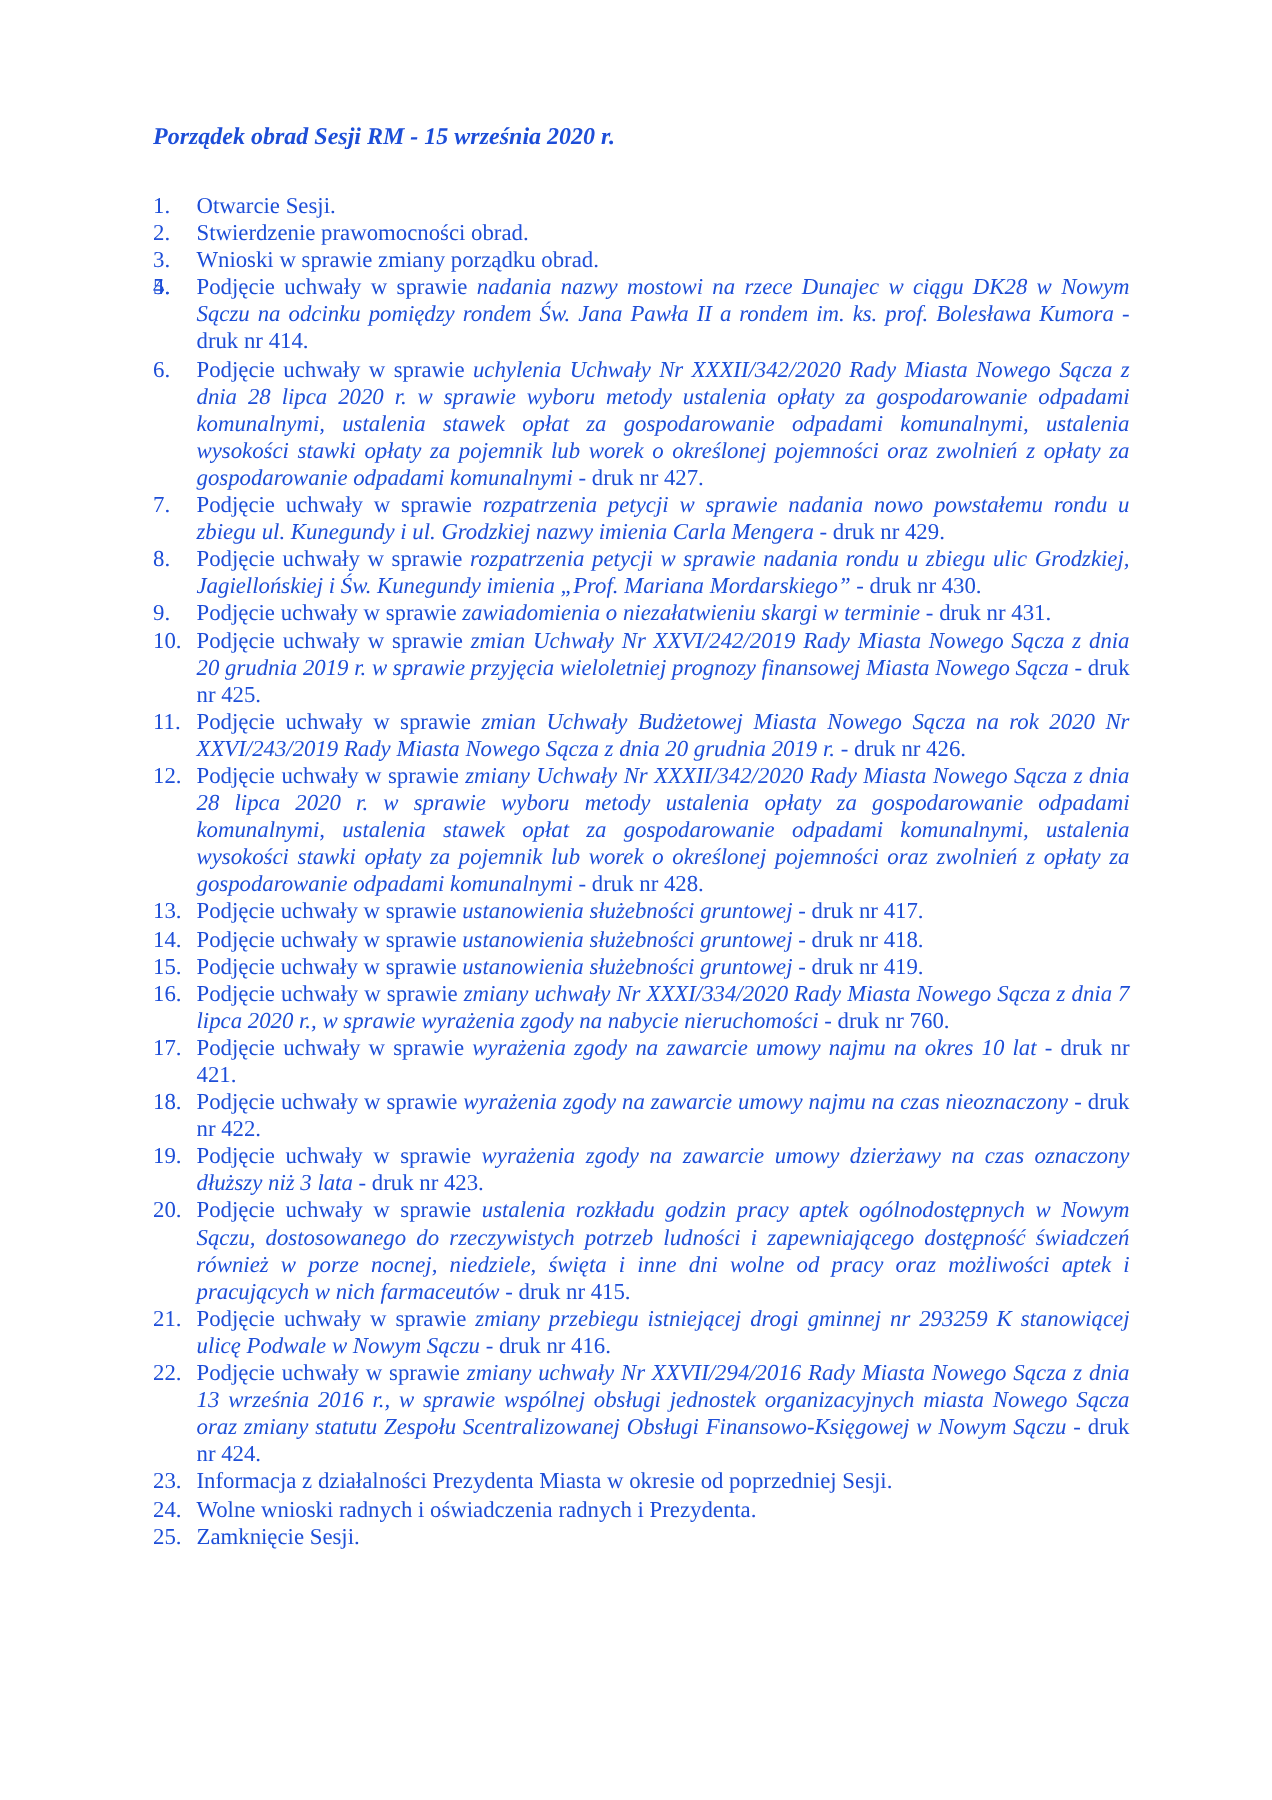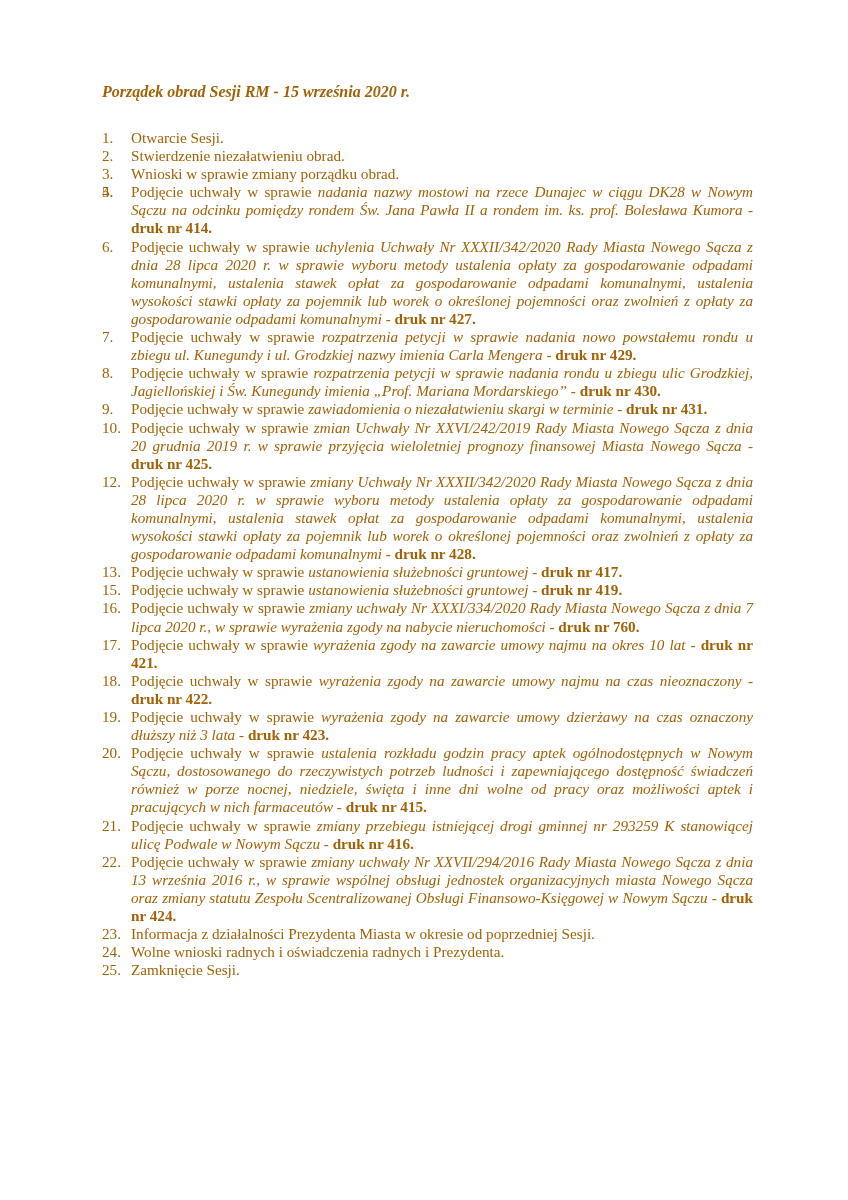--- a/index.html
+++ b/index.html
@@ -1,42 +1,42 @@
 <!DOCTYPE html>
 <html><head>
 <meta charset="utf-8">
 <style>
   html, body { margin: 0; padding: 0; background: #ffffff; }
   body { width: 848px; height: 1200px; position: relative; overflow: hidden; }
   .page {
     position: absolute; left: 102px; top: 83px; width: 651px;
-    font-family: "Liberation Serif", serif; color: #a16207;
+    font-family: "Liberation Serif", serif; color: #1d4ed8;
     font-size: 15.2px; line-height: 18.1px;
   }
   .title {
     font-weight: bold; font-style: italic; font-size: 16px;
     margin: 0 0 26px 0; height: 20px;
   }
   ol.agenda { list-style: none; margin: 0; padding: 0; }
   ol.agenda li { position: relative; padding-left: 29px; text-align: justify; }
   .num { position: absolute; left: 0; top: 0; }
   .it { font-style: italic; margin-top: 44px; }
-  .b { font-weight: bold; }
+  .b { font-weight: normal; }
 </style>
 </head>
 <body>
 
 <div class="page">
   <div class="title">Porządek obrad Sesji RM - 15 września 2020 r.</div>
   <ol class="agenda" id="agenda">
       <li>
     <span class="num">1.</span><span>Otwarcie Sesji.</span><span class="it"></span><span></span><span class="b"></span>
   </li>
       <li>
-    <span class="num">2.</span><span>Stwierdzenie niezałatwieniu obrad.</span><span class="it"></span><span></span><span class="b"></span>
+    <span class="num">2.</span><span>Stwierdzenie prawomocności obrad.</span><span class="it"></span><span></span><span class="b"></span>
   </li>
       <li>
     <span class="num">3.</span><span>Wnioski w sprawie zmiany porządku obrad.</span><span class="it"></span><span></span><span class="b"></span>
   </li>
       <li>
     <span class="num">4.</span><span class="it"></span><span></span><span class="b"></span>
   </li>
       <li>
     <span class="num">5.</span><span>Podjęcie uchwały w sprawie </span><span class="it">nadania nazwy mostowi na rzece Dunajec w ciągu DK28 w Nowym Sączu na odcinku pomiędzy rondem Św. Jana Pawła II a rondem im. ks. prof. Bolesława Kumora</span><span> - </span><span class="b">druk nr 414.</span>
   </li>
@@ -49,24 +49,30 @@
       <li>
     <span class="num">8.</span><span>Podjęcie uchwały w sprawie </span><span class="it">rozpatrzenia petycji w sprawie nadania rondu u zbiegu ulic Grodzkiej, Jagiellońskiej i Św. Kunegundy imienia „Prof. Mariana Mordarskiego”</span><span> - </span><span class="b">druk nr 430.</span>
   </li>
       <li>
     <span class="num">9.</span><span>Podjęcie uchwały w sprawie </span><span class="it">zawiadomienia o niezałatwieniu skargi w terminie</span><span> - </span><span class="b">druk nr 431.</span>
   </li>
       <li>
     <span class="num">10.</span><span>Podjęcie uchwały w sprawie </span><span class="it">zmian Uchwały Nr XXVI/242/2019 Rady Miasta Nowego Sącza z dnia 20 grudnia 2019 r. w sprawie przyjęcia wieloletniej prognozy finansowej Miasta Nowego Sącza</span><span> - </span><span class="b">druk nr 425.</span>
   </li>
       <li>
+    <span class="num">11.</span><span>Podjęcie uchwały w sprawie </span><span class="it">zmian Uchwały Budżetowej Miasta Nowego Sącza na rok 2020 Nr XXVI/243/2019 Rady Miasta Nowego Sącza z dnia 20 grudnia 2019 r.</span><span> - </span><span class="b">druk nr 426.</span>
+  </li>
+      <li>
     <span class="num">12.</span><span>Podjęcie uchwały w sprawie </span><span class="it">zmiany Uchwały Nr XXXII/342/2020 Rady Miasta Nowego Sącza z dnia 28 lipca 2020 r. w sprawie wyboru metody ustalenia opłaty za gospodarowanie odpadami komunalnymi, ustalenia stawek opłat za gospodarowanie odpadami komunalnymi, ustalenia wysokości stawki opłaty za pojemnik lub worek o określonej pojemności oraz zwolnień z opłaty za gospodarowanie odpadami komunalnymi</span><span> - </span><span class="b">druk nr 428.</span>
   </li>
       <li>
     <span class="num">13.</span><span>Podjęcie uchwały w sprawie </span><span class="it">ustanowienia służebności gruntowej</span><span> - </span><span class="b">druk nr 417.</span>
+  </li>
+      <li>
+    <span class="num">14.</span><span>Podjęcie uchwały w sprawie </span><span class="it">ustanowienia służebności gruntowej</span><span> - </span><span class="b">druk nr 418.</span>
   </li>
       <li>
     <span class="num">15.</span><span>Podjęcie uchwały w sprawie </span><span class="it">ustanowienia służebności gruntowej</span><span> - </span><span class="b">druk nr 419.</span>
   </li>
       <li>
     <span class="num">16.</span><span>Podjęcie uchwały w sprawie </span><span class="it">zmiany uchwały Nr XXXI/334/2020 Rady Miasta Nowego Sącza z dnia 7 lipca 2020 r., w sprawie wyrażenia zgody na nabycie nieruchomości</span><span> - </span><span class="b">druk nr 760.</span>
   </li>
       <li>
     <span class="num">17.</span><span>Podjęcie uchwały w sprawie </span><span class="it">wyrażenia zgody na zawarcie umowy najmu na okres 10 lat</span><span> - </span><span class="b">druk nr 421.</span>
   </li>

